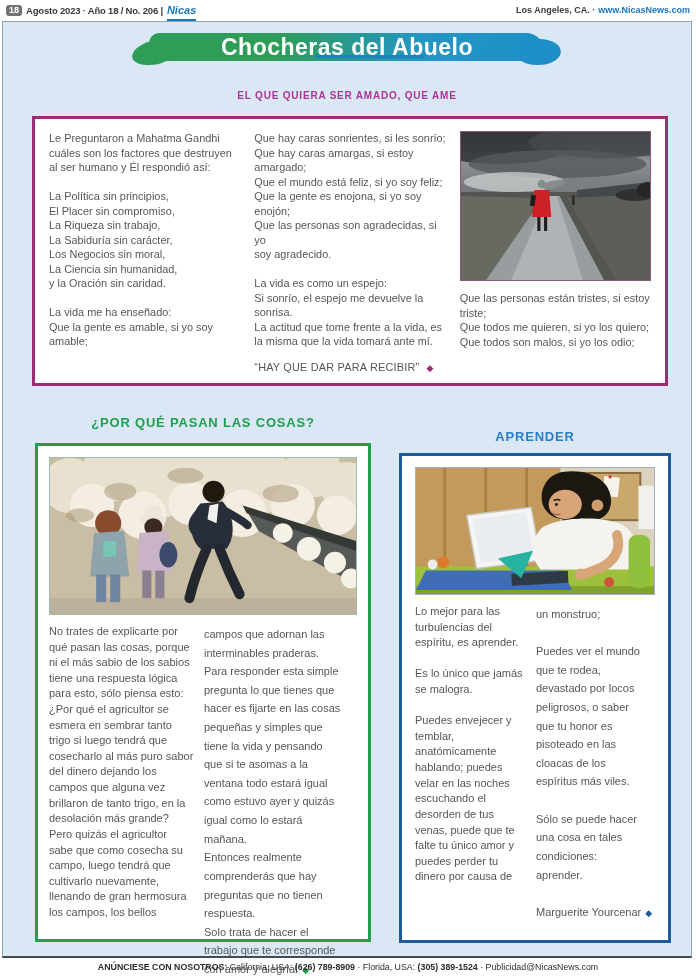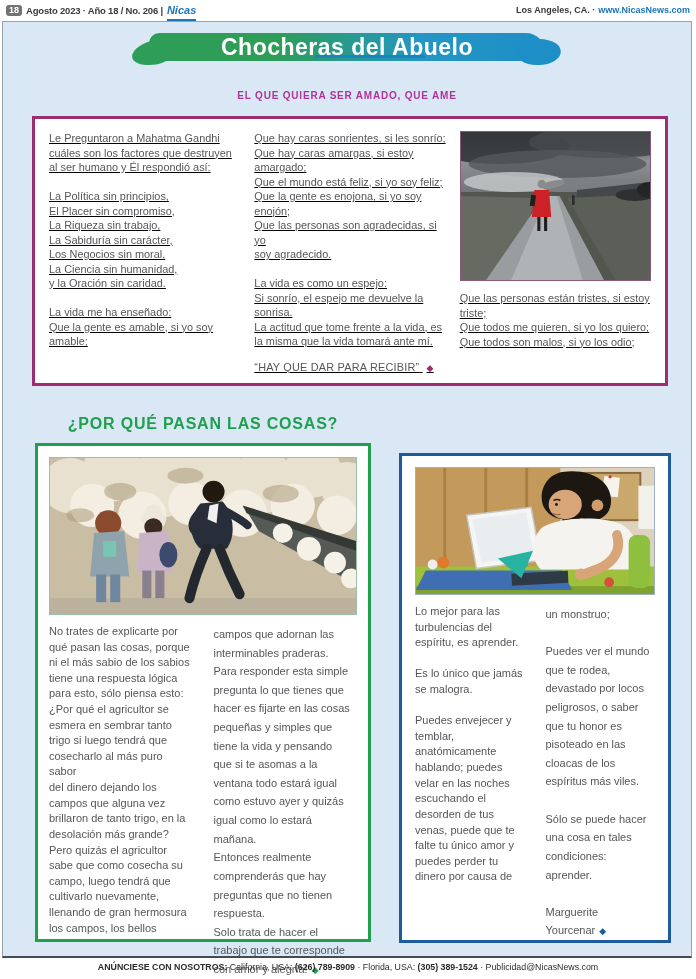--- a/index.html
+++ b/index.html
@@ -29,31 +29,31 @@
     border-radius:14px 26px 12px 22px;display:flex;align-items:center;justify-content:center;}
   .banner::before{content:"";position:absolute;left:-16px;top:7px;width:42px;height:25px;
     background:#2e9d57;border-radius:60% 40% 55% 45%;transform:skewX(-18deg);}
   .banner::after{content:"";position:absolute;right:-16px;top:6px;width:44px;height:26px;
     background:#1e8ec7;border-radius:40% 60% 45% 55%;transform:skewX(-14deg);}
   .banner-underline{position:absolute;left:42%;bottom:3px;width:110px;height:3px;background:#1b83bd;border-radius:2px;}
   .banner-title{position:relative;z-index:2;color:#ffffff;font-size:23px;font-weight:bold;letter-spacing:0.5px;}
   
   .sec-heading{position:absolute;text-align:center;font-weight:bold;letter-spacing:0.8px;}
   .h-magenta{top:68px;left:0;width:100%;font-size:10px;color:#b03399;}
-  .h-green{top:393px;left:32px;width:336px;font-size:16px;color:#1fa04e;}
+  .h-green{top:393px;left:32px;width:336px;font-size:13px;color:#1fa04e;}
   .h-blue{top:407px;left:396px;width:272px;font-size:13px;color:#2b7dc6;}
   
   .box{position:absolute;background:#ffffff;box-sizing:border-box;}
   .box-amado{left:29px;top:94px;width:636px;height:270px;border:3px solid #9c2d72;
-    display:grid;grid-template-columns:1fr 1fr 1fr;gap:14px;padding:12px 14px;text-decoration:underline;}
+    display:grid;grid-template-columns:1fr 1fr 1fr;gap:14px;padding:12px 14px;}
   .box-cosas{left:32px;top:421px;width:336px;height:499px;border:3px solid #1fa04e;padding:11px;}
   .box-aprender{left:396px;top:431px;width:272px;height:490px;border:3px solid #1d5b9b;padding:11px 13px;}
   .body-text{font-size:10.9px;line-height:1.33;color:#55565a;white-space:pre-line;}
   .box-cosas .body-text,.box-aprender .body-text{font-size:11px;line-height:1.42;}
-  .cols{display:flex;gap:21px;margin-top:9px;}
+  .cols{display:flex;gap:2px;margin-top:9px;}
   .cols > div{flex:1;min-width:0;}
   .quote-line{margin-top:12px;font-size:10.9px;color:#55565a;letter-spacing:0.2px;}
   .diamond{font-size:9px;margin-left:4px;}
   .d-magenta{color:#9c2d72;}
   .d-green{color:#1fa04e;}
   .d-blue{color:#1d5b9b;}
   
   .photo{display:block;box-sizing:border-box;}
   .photo-road{width:100%;height:150px;border:1px solid #8a5a7a;}
   .photo-wave{width:100%;height:158px;border:1px solid #9bbfa8;}
@@ -265,20 +265,21 @@
 Entonces realmente
 comprenderás que hay
 preguntas que no tienen
 respuesta.
 Solo trata de hacer el
 trabajo que te corresponde
 con amor y alegría!</span><span class="diamond d-green">◆</span></div>
     </div>
   </div>
 
+  <div class="sec-heading h-blue">APRENDER</div>
 
   <div class="box box-aprender">
     <div class="photo photo-boy">
       <svg viewBox="0 0 244 128" preserveAspectRatio="none">
         <rect width="244" height="128" fill="#ddd2bc"></rect>
         <rect x="0" y="0" width="148" height="128" fill="#c49a5c"></rect>
         <rect x="28" y="0" width="3" height="128" fill="#a87f45"></rect>
         <rect x="70" y="0" width="3" height="128" fill="#a87f45"></rect>
         <rect x="112" y="0" width="3" height="128" fill="#a87f45"></rect>
         <circle cx="62" cy="60" r="2.6" fill="#7a5a30"></circle>

